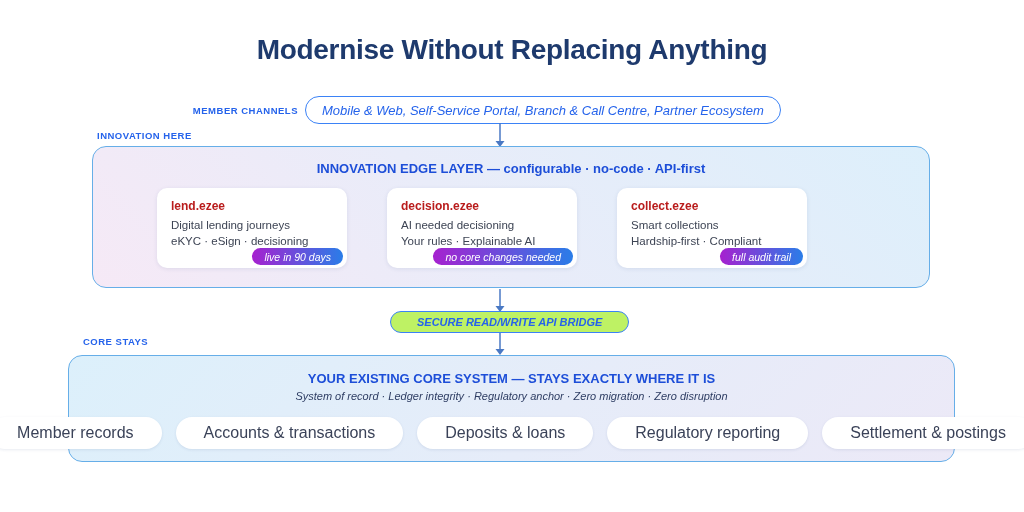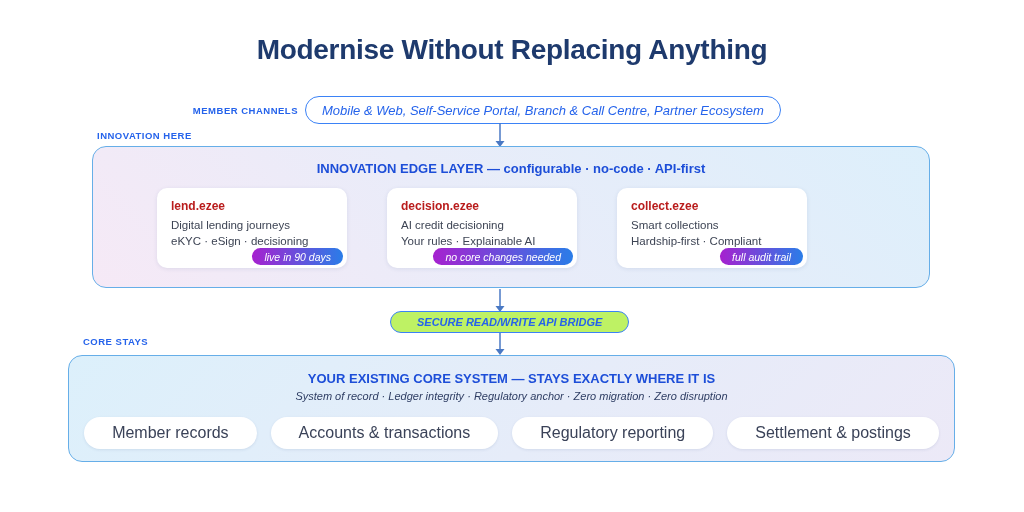--- a/index.html
+++ b/index.html
@@ -119,21 +119,21 @@
           <div class="card-name">lend.ezee</div>
           <div class="card-line">Digital lending journeys</div>
           <div class="card-line">eKYC · eSign · decisioning</div>
         </div>
         <div class="card-badge">live in 90 days</div>
       </div>
 
       <div class="card">
         <div class="card-body">
           <div class="card-name">decision.ezee</div>
-          <div class="card-line">AI credit decisioning</div>
+          <div class="card-line">AI needed decisioning</div>
           <div class="card-line">Your rules · Explainable AI</div>
         </div>
         <div class="card-badge">no core changes needed</div>
       </div>
 
       <div class="card">
         <div class="card-body">
           <div class="card-name">collect.ezee</div>
           <div class="card-line">Smart collections</div>
           <div class="card-line">Hardship-first · Compliant</div>
@@ -156,18 +156,19 @@
     <polygon points="1.5,16 10.5,16 6,22" fill="#4a79c4"></polygon>
   </svg>
 
   <div class="section-label core-label">CORE STAYS</div>
   <div class="core-box">
     <div class="core-title">YOUR EXISTING CORE SYSTEM — STAYS EXACTLY WHERE IT IS</div>
     <div class="core-subtitle">System of record · Ledger integrity · Regulatory anchor · Zero migration · Zero disruption</div>
     <div class="capability-row">
       <div class="capability-pill">Member records</div>
       <div class="capability-pill">Accounts &amp; transactions</div>
+      <div class="capability-pill">Deposits &amp; loans</div>
       <div class="capability-pill">Regulatory reporting</div>
       <div class="capability-pill">Settlement &amp; postings</div>
     </div>
   </div>
 
 </div>
 
 </body></html>

